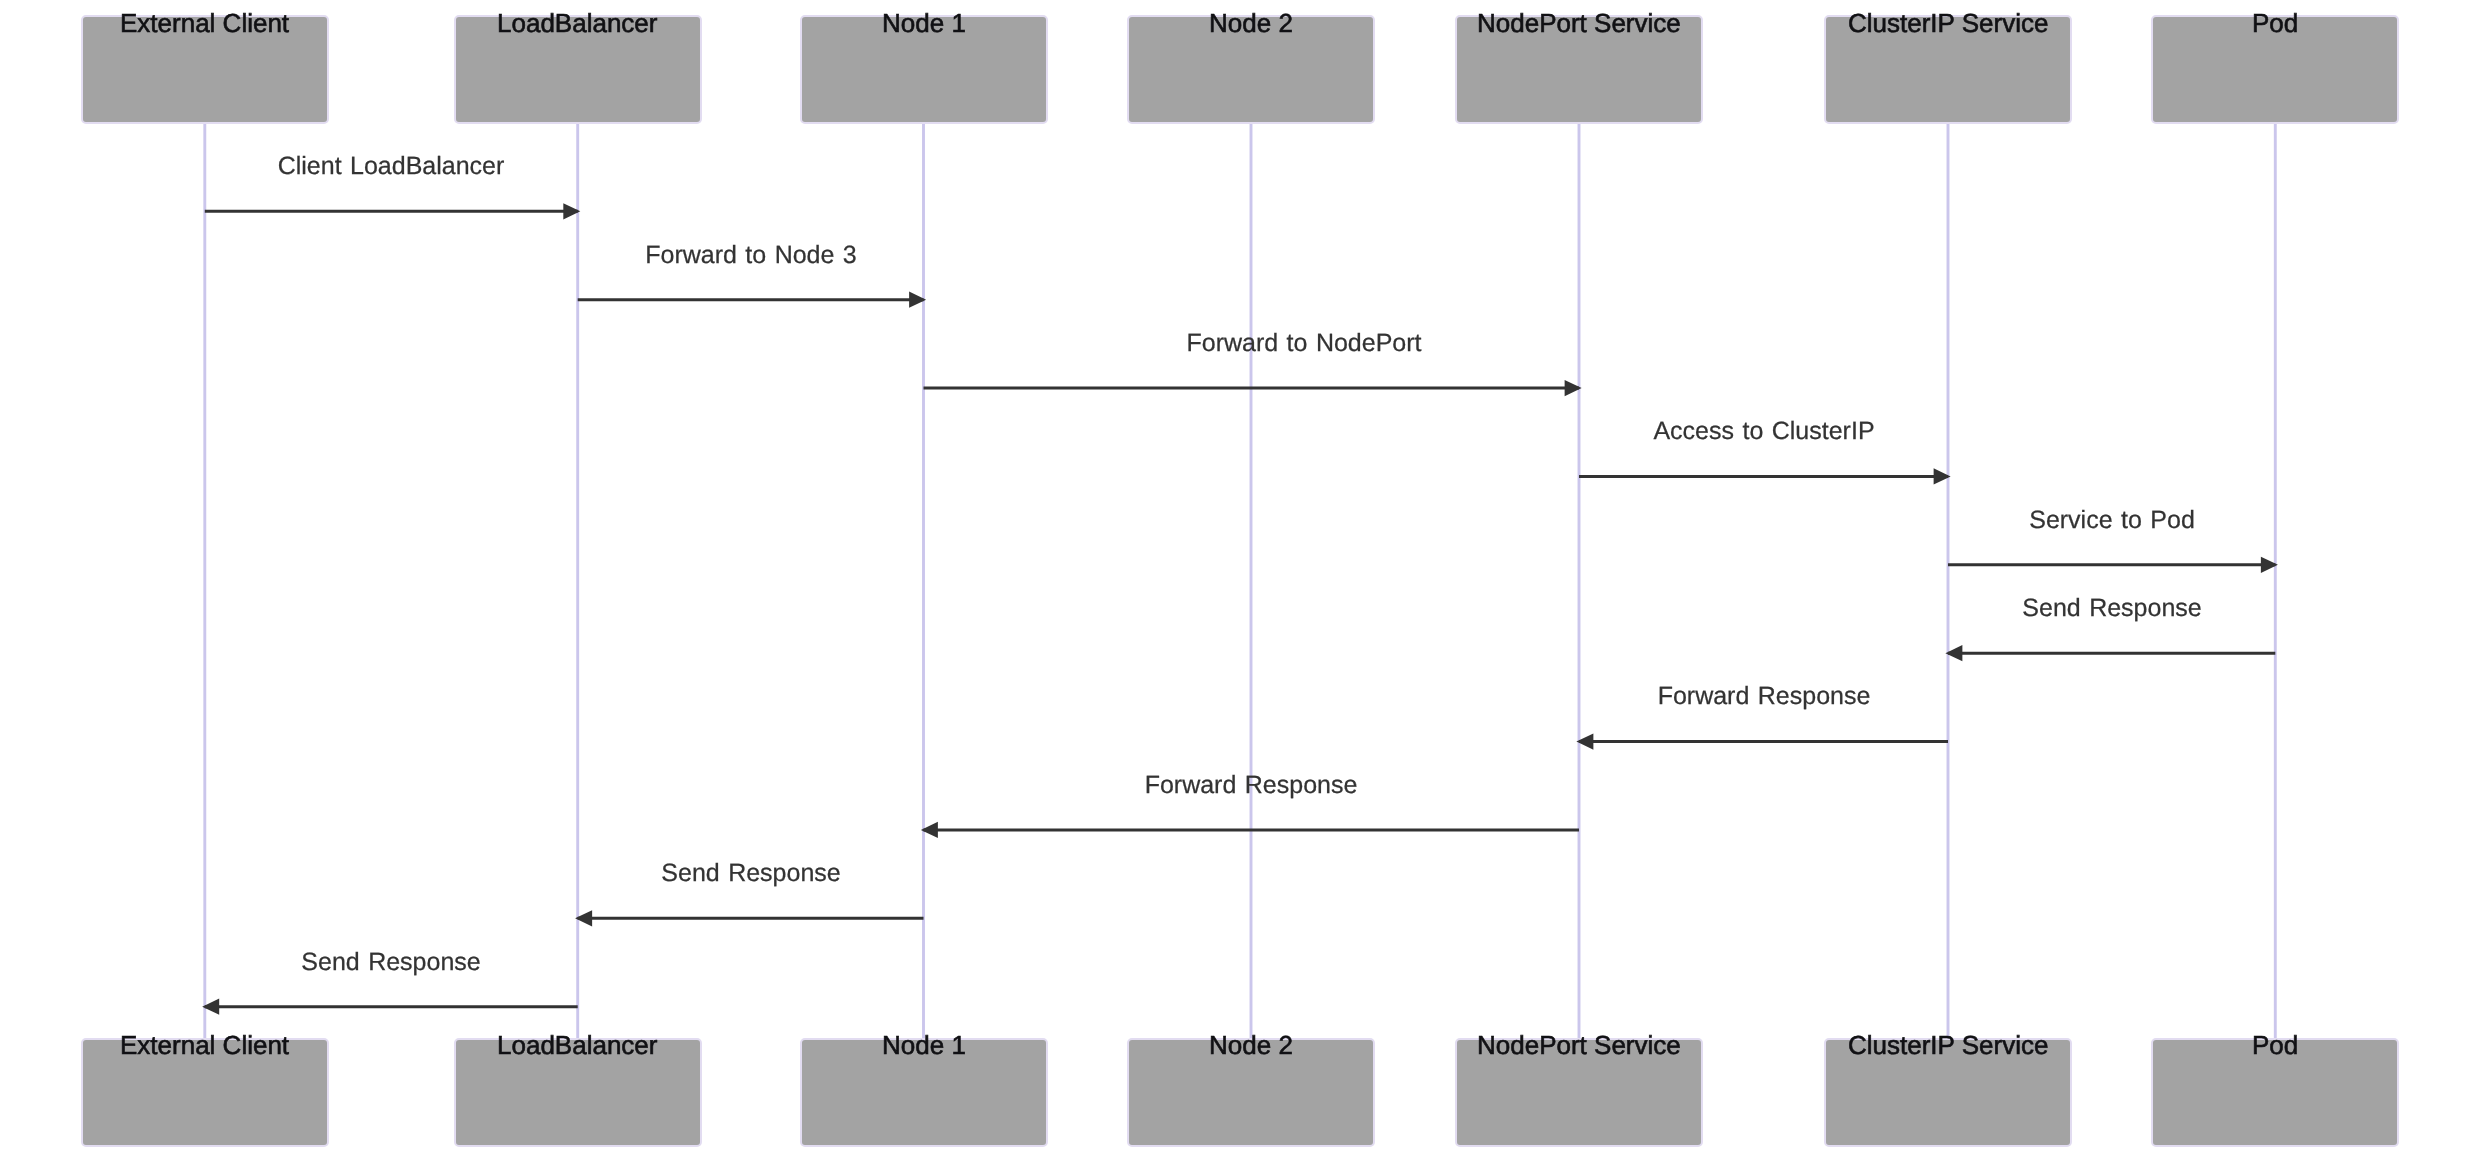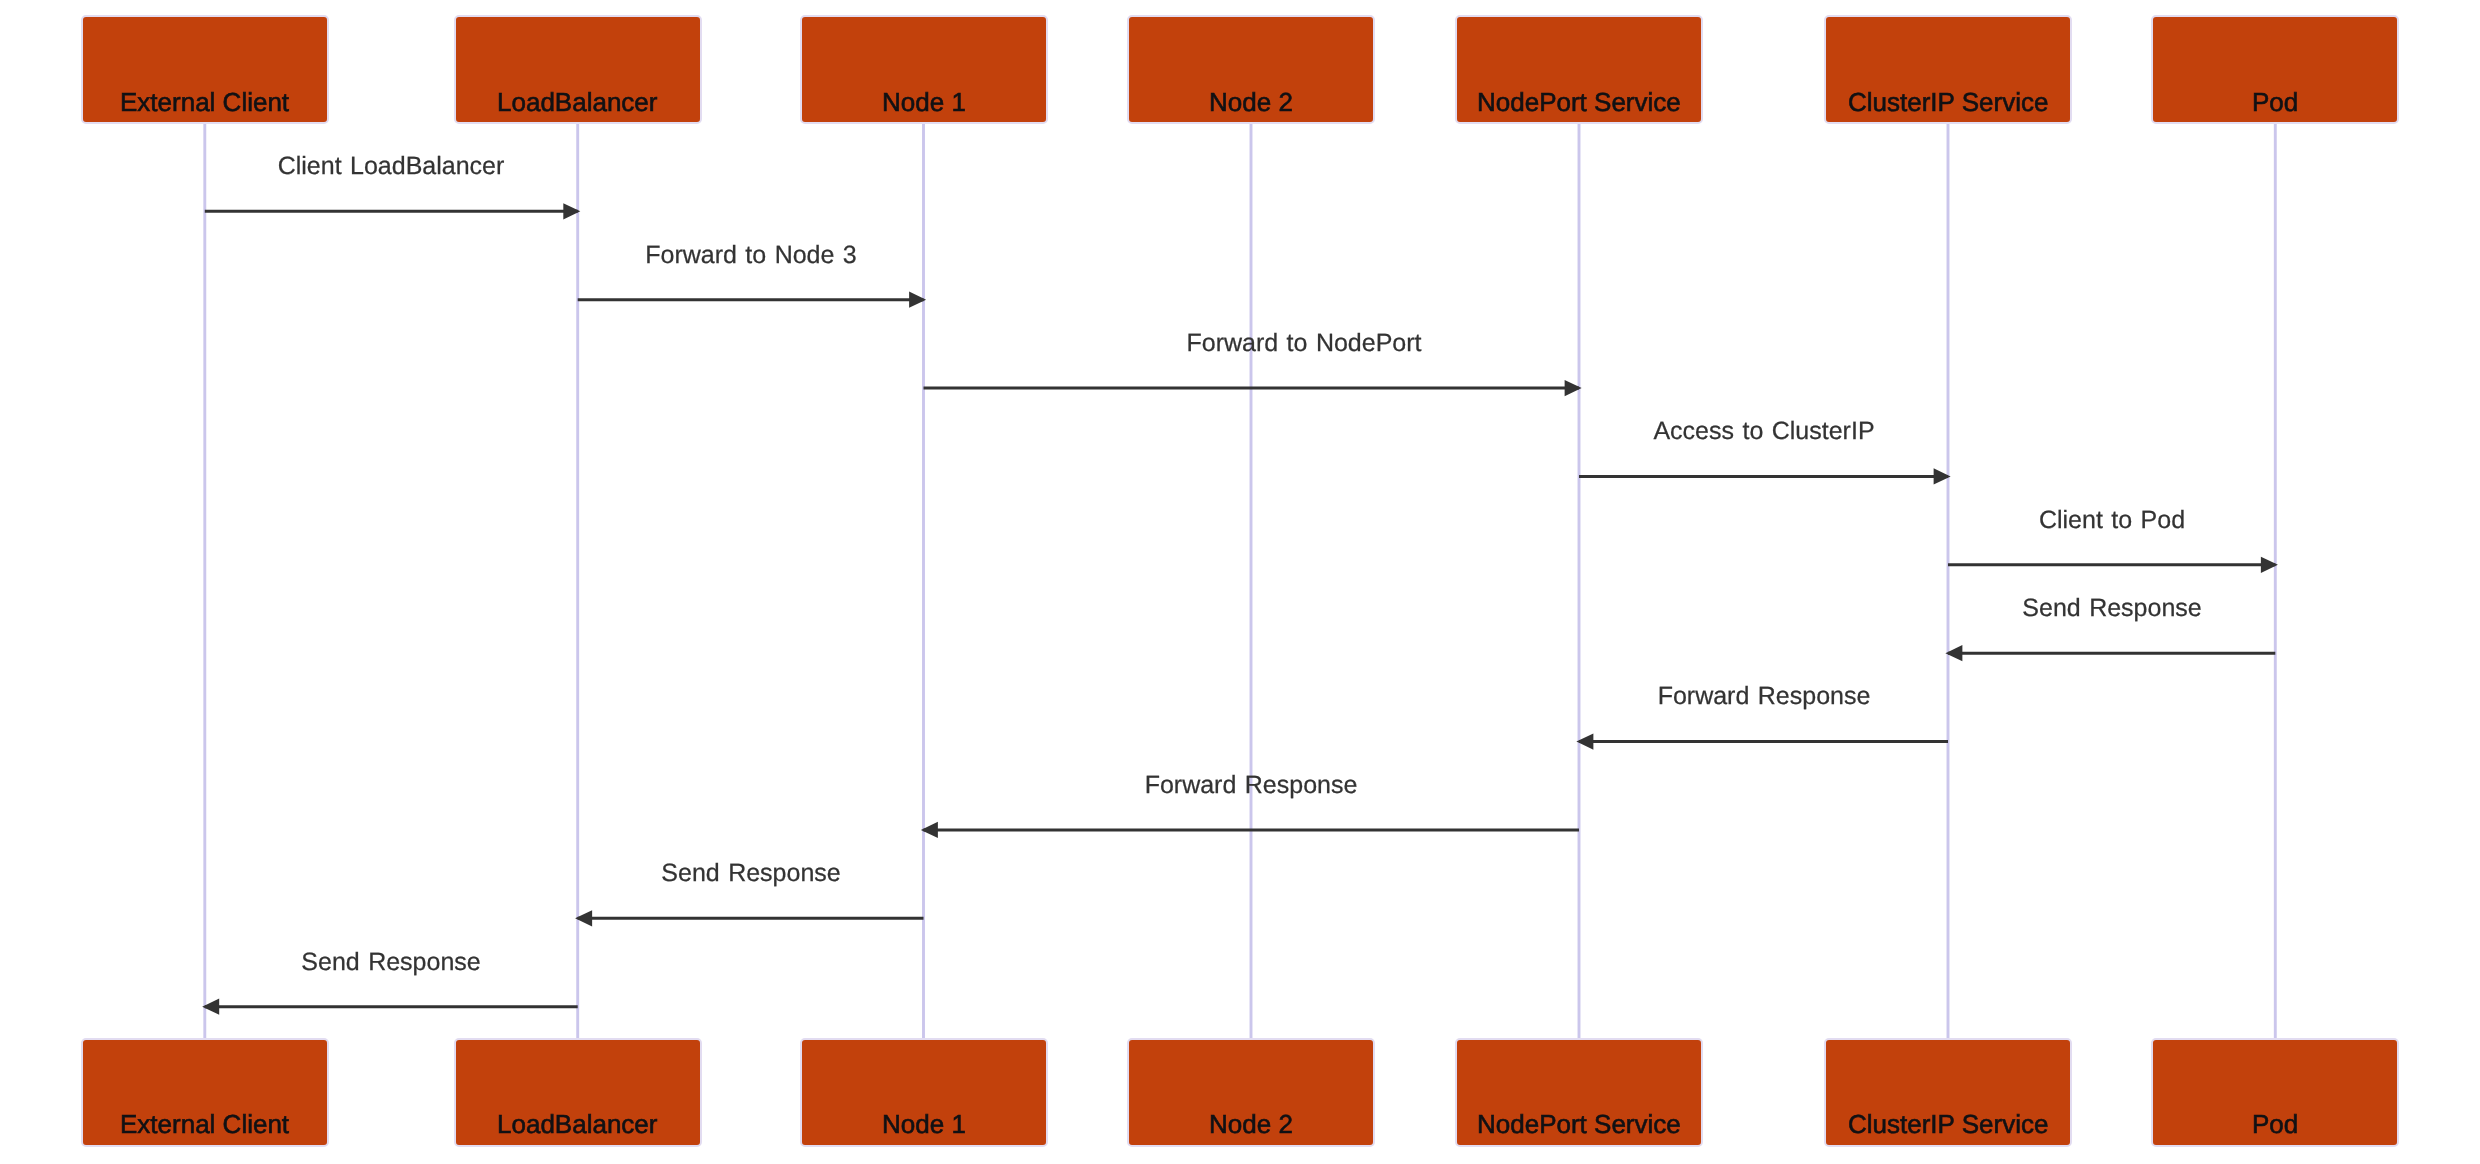--- a/index.html
+++ b/index.html
@@ -10,24 +10,24 @@
     background:#ffffff;
     overflow:hidden;
     font-family:"Liberation Sans", sans-serif;
     -webkit-font-smoothing:antialiased;
     text-rendering:geometricPrecision;
   }
   #lines{position:absolute;left:0;top:0;width:2480px;height:1164px;}
   .actor-box{
     position:absolute;
     box-sizing:border-box;
-    background:#c2410c;
+    background:#a3a3a3;
     border:2.2px solid #E2DCF1;
     border-radius:5px;
-    display:flex;align-items:flex-end;justify-content:center;
+    display:flex;align-items:flex-start;justify-content:center;
   }
   .actor-label{
     will-change:transform;
     font-size:26px;
     font-weight:400;
     color:#111114;
     -webkit-text-stroke:0.6px #111114;
     white-space:nowrap;
     line-height:1;
     position:relative;
@@ -137,19 +137,19 @@
 <div class="actor-box" style="left:1824.00px;top:1038.00px;width:248px;height:109px">
       <span class="actor-label">ClusterIP Service</span>
     </div>
 <div class="actor-box" style="left:2151.30px;top:1038.00px;width:248px;height:109px">
       <span class="actor-label">Pod</span>
     </div>
 <div class="msg-label" style="left:391.25px;top:179.25px">Client LoadBalancer</div>
 <div class="msg-label" style="left:750.60px;top:267.62px">Forward to Node 3</div>
 <div class="msg-label" style="left:1304px;top:355.99px">Forward to NodePort</div>
 <div class="msg-label" style="left:1763.50px;top:444.36px">Access to ClusterIP</div>
-<div class="msg-label" style="left:2111.65px;top:532.73px">Client to Pod</div>
+<div class="msg-label" style="left:2111.65px;top:532.73px">Service to Pod</div>
 <div class="msg-label" style="left:2111.65px;top:621.10px">Send Response</div>
 <div class="msg-label" style="left:1763.50px;top:709.47px">Forward Response</div>
 <div class="msg-label" style="left:1251.25px;top:797.84px">Forward Response</div>
 <div class="msg-label" style="left:750.60px;top:886.21px">Send Response</div>
 <div class="msg-label" style="left:391.25px;top:974.58px">Send Response</div>
 </div>
 
 </body></html>

